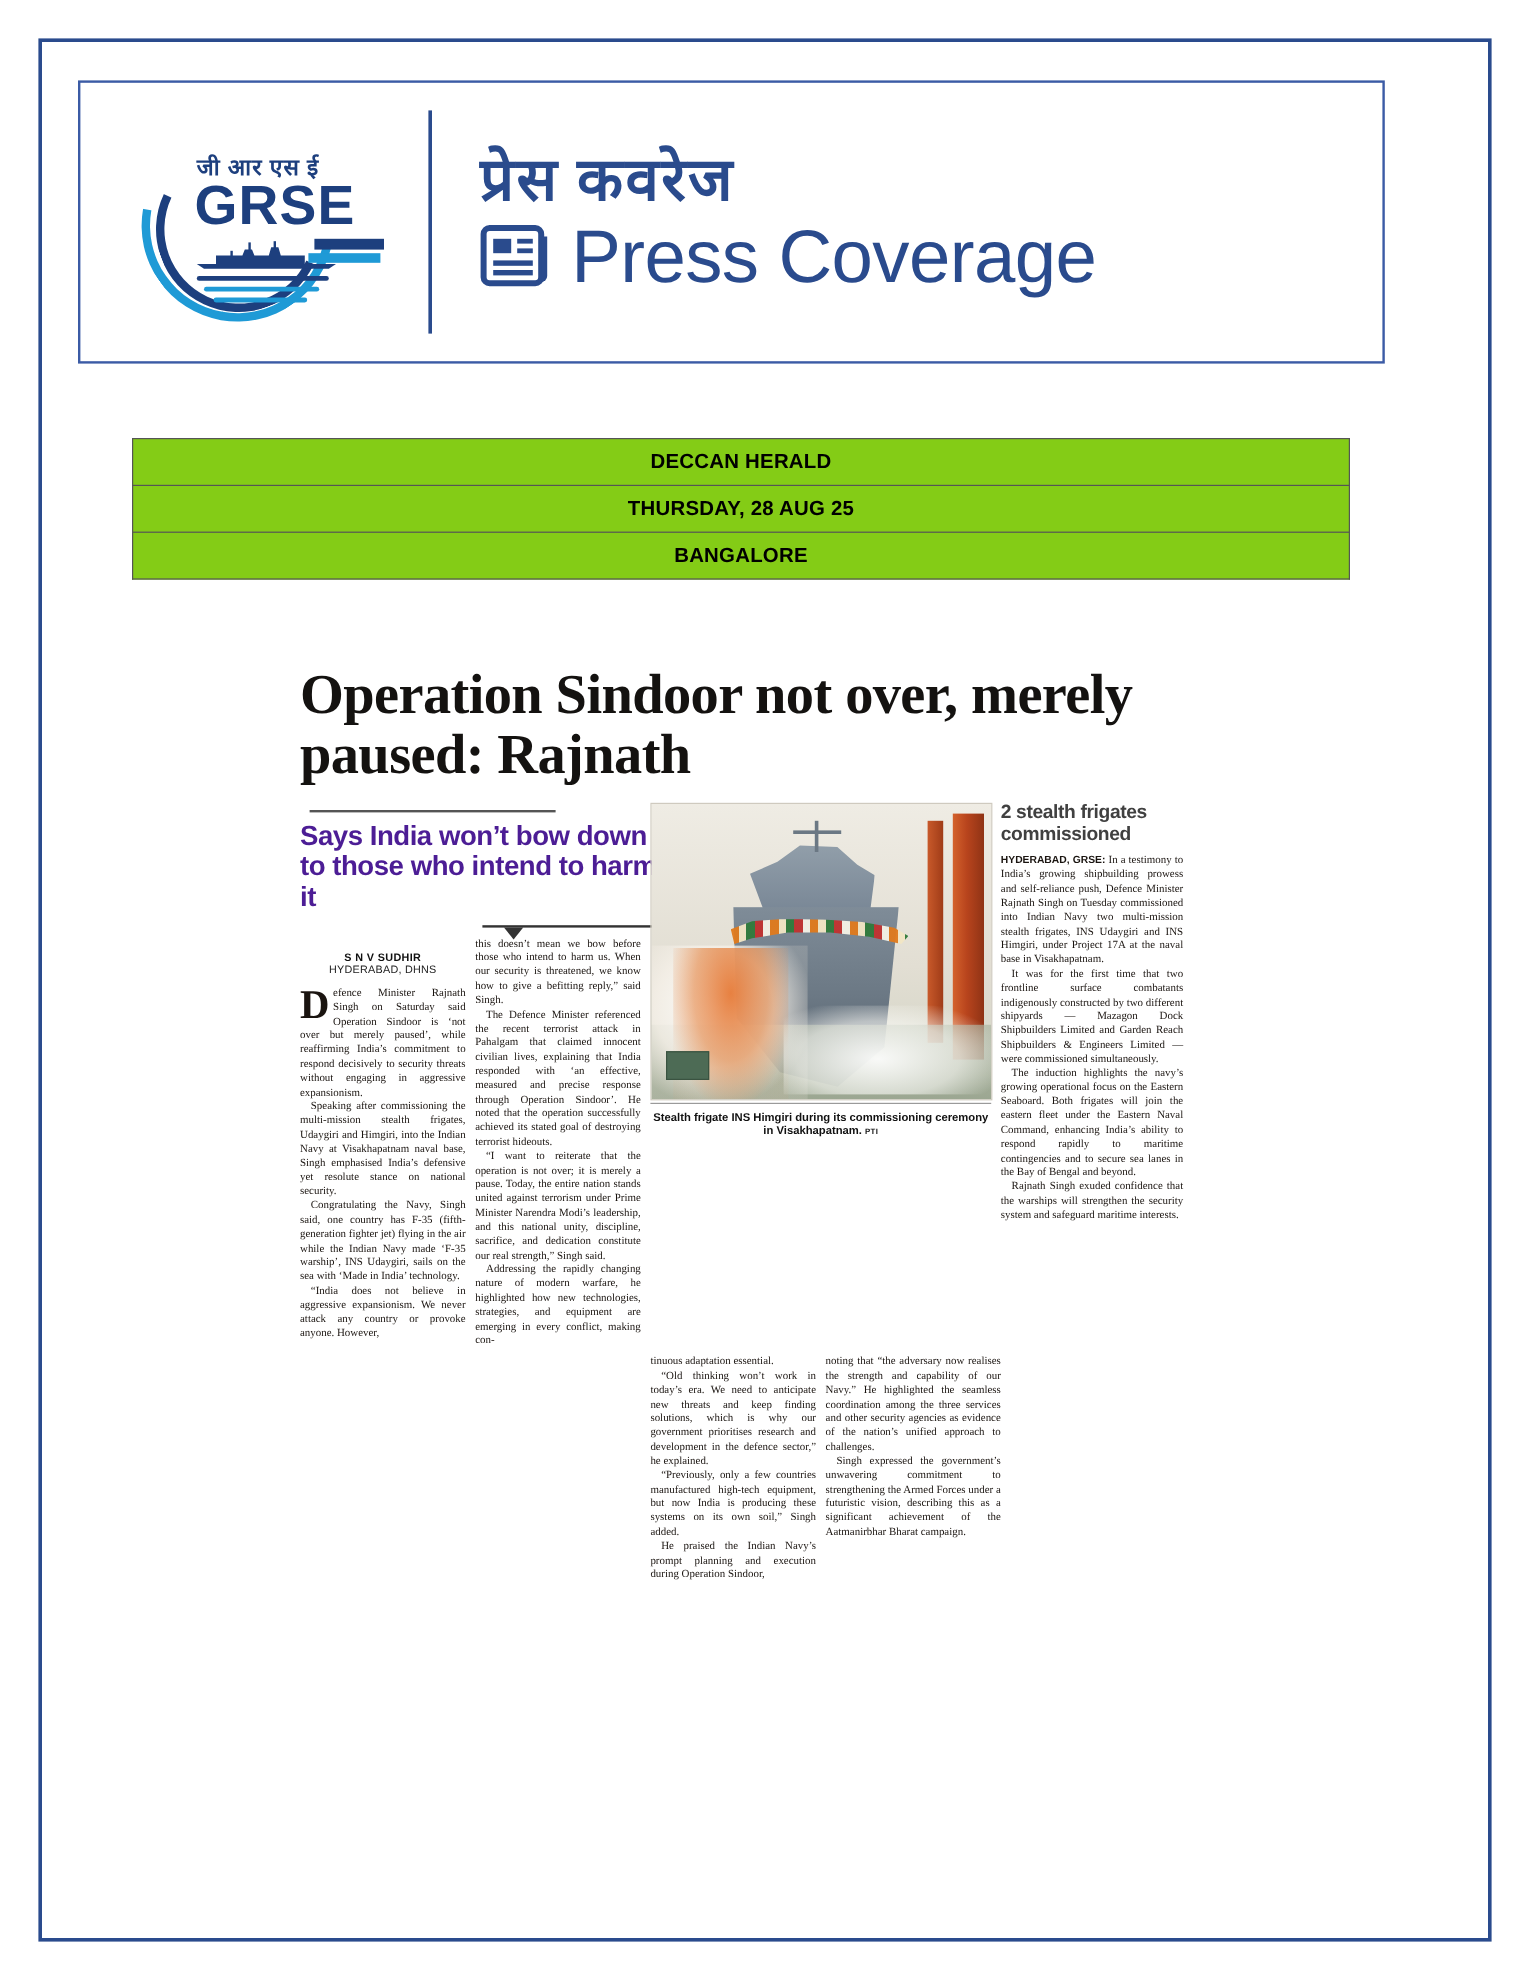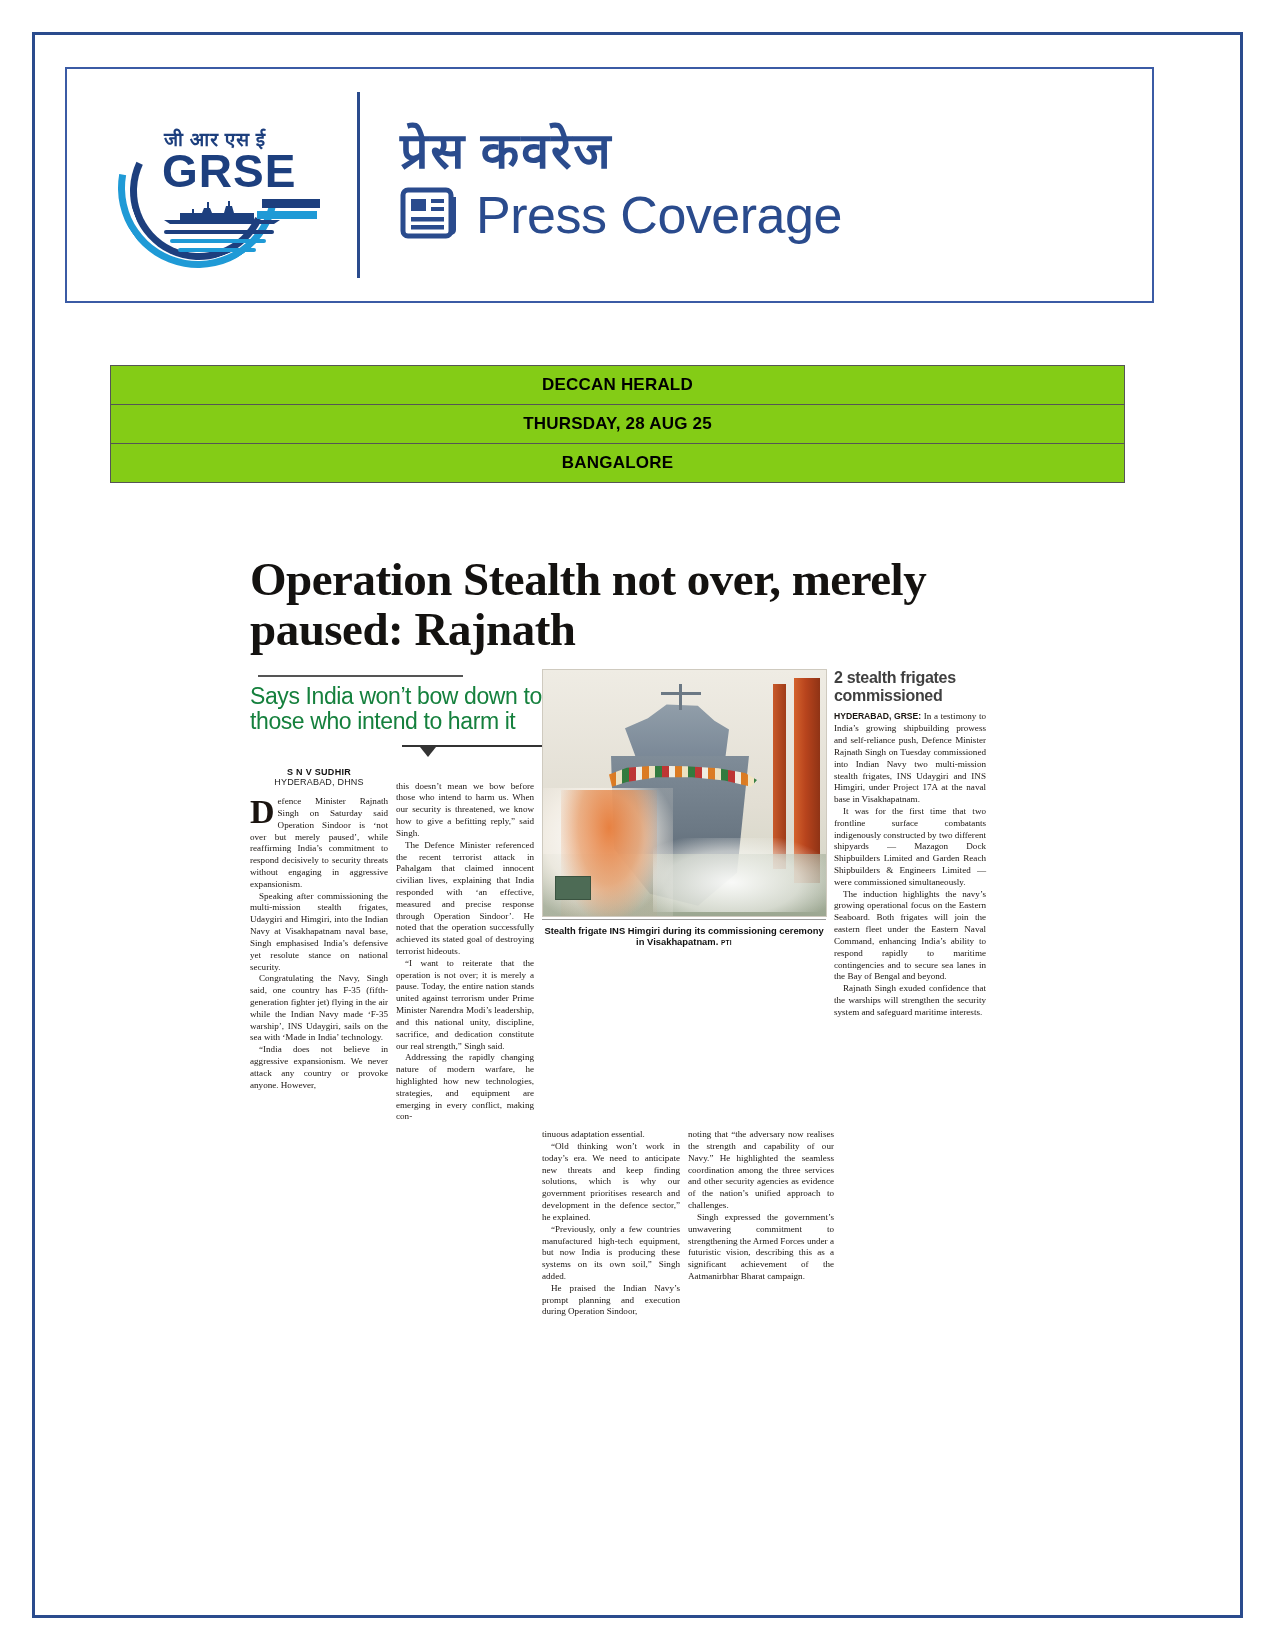--- a/index.html
+++ b/index.html
@@ -80,21 +80,21 @@
   }
   .title-hindi{
     font-family:"Liberation Serif", serif;
     font-size:50px; font-weight:700; color:#2a4b8d;
     line-height:1.05; letter-spacing:2px; margin-bottom:8px;
   }
   .title-row{ display:flex; align-items:center; gap:16px; }
   .news-icon{ flex:0 0 auto; }
   .title-en{
     font-family:"Liberation Sans", sans-serif;
-    font-size:52px; font-weight:400; color:#2a4b8d;
+    font-size:62px; font-weight:400; color:#2a4b8d;
     line-height:1; letter-spacing:-0.5px;
   }
 
   
   .meta-table{
     position:absolute;
     left:75px; top:330px;
     width:1015px;
     border-collapse:collapse;
     background:#84cc16;
@@ -129,24 +129,24 @@
   .cols-top{ display:flex; gap:0; }
   .col-a{ width:146px; flex:0 0 146px; padding-right:8px; }
   .col-b{ width:146px; flex:0 0 146px; padding-right:8px; }
   .col-photo{ width:292px; flex:0 0 292px; padding-right:8px; }
   .col-side{ width:152px; flex:0 0 152px; }
 
   .kicker-box{ width:300px; margin-bottom:2px; }
   .kicker-rule{ width:205px; height:2px; background:#555; margin:6px 0 7px 8px; }
   .kicker{
     font-family:"Liberation Sans", sans-serif;
-    font-weight:400;
+    font-weight:700;
     font-size:23px;
     line-height:1.12;
-    color:#15803d;
+    color:#4c1d95;
     letter-spacing:-0.4px;
   }
   .kicker-rule2{ width:205px; height:2px; background:#333; margin:10px 0 0 152px; }
   .caret{
     width:0;height:0;margin:0 0 0 170px;
     border-left:8px solid transparent;border-right:8px solid transparent;
     border-top:10px solid #333;
   }
 
   .byline{
@@ -328,21 +328,21 @@
           <td>THURSDAY, 28 AUG 25</td>
         </tr>
       <tr>
           <td>BANGALORE</td>
         </tr>
     </tbody>
   </table>
 
   <div class="clipping">
 
-    <h1 class="headline">Operation Stealth not over, merely paused: Rajnath</h1>
+    <h1 class="headline">Operation Sindoor not over, merely paused: Rajnath</h1>
 
     <div class="cols-top">
 
       <div class="col-a">
         <div class="kicker-box">
           <div class="kicker-rule"></div>
           <div class="kicker">Says India won’t bow down to those who intend to harm it</div>
           <div class="kicker-rule2"></div>
           <div class="caret"></div>
         </div>

